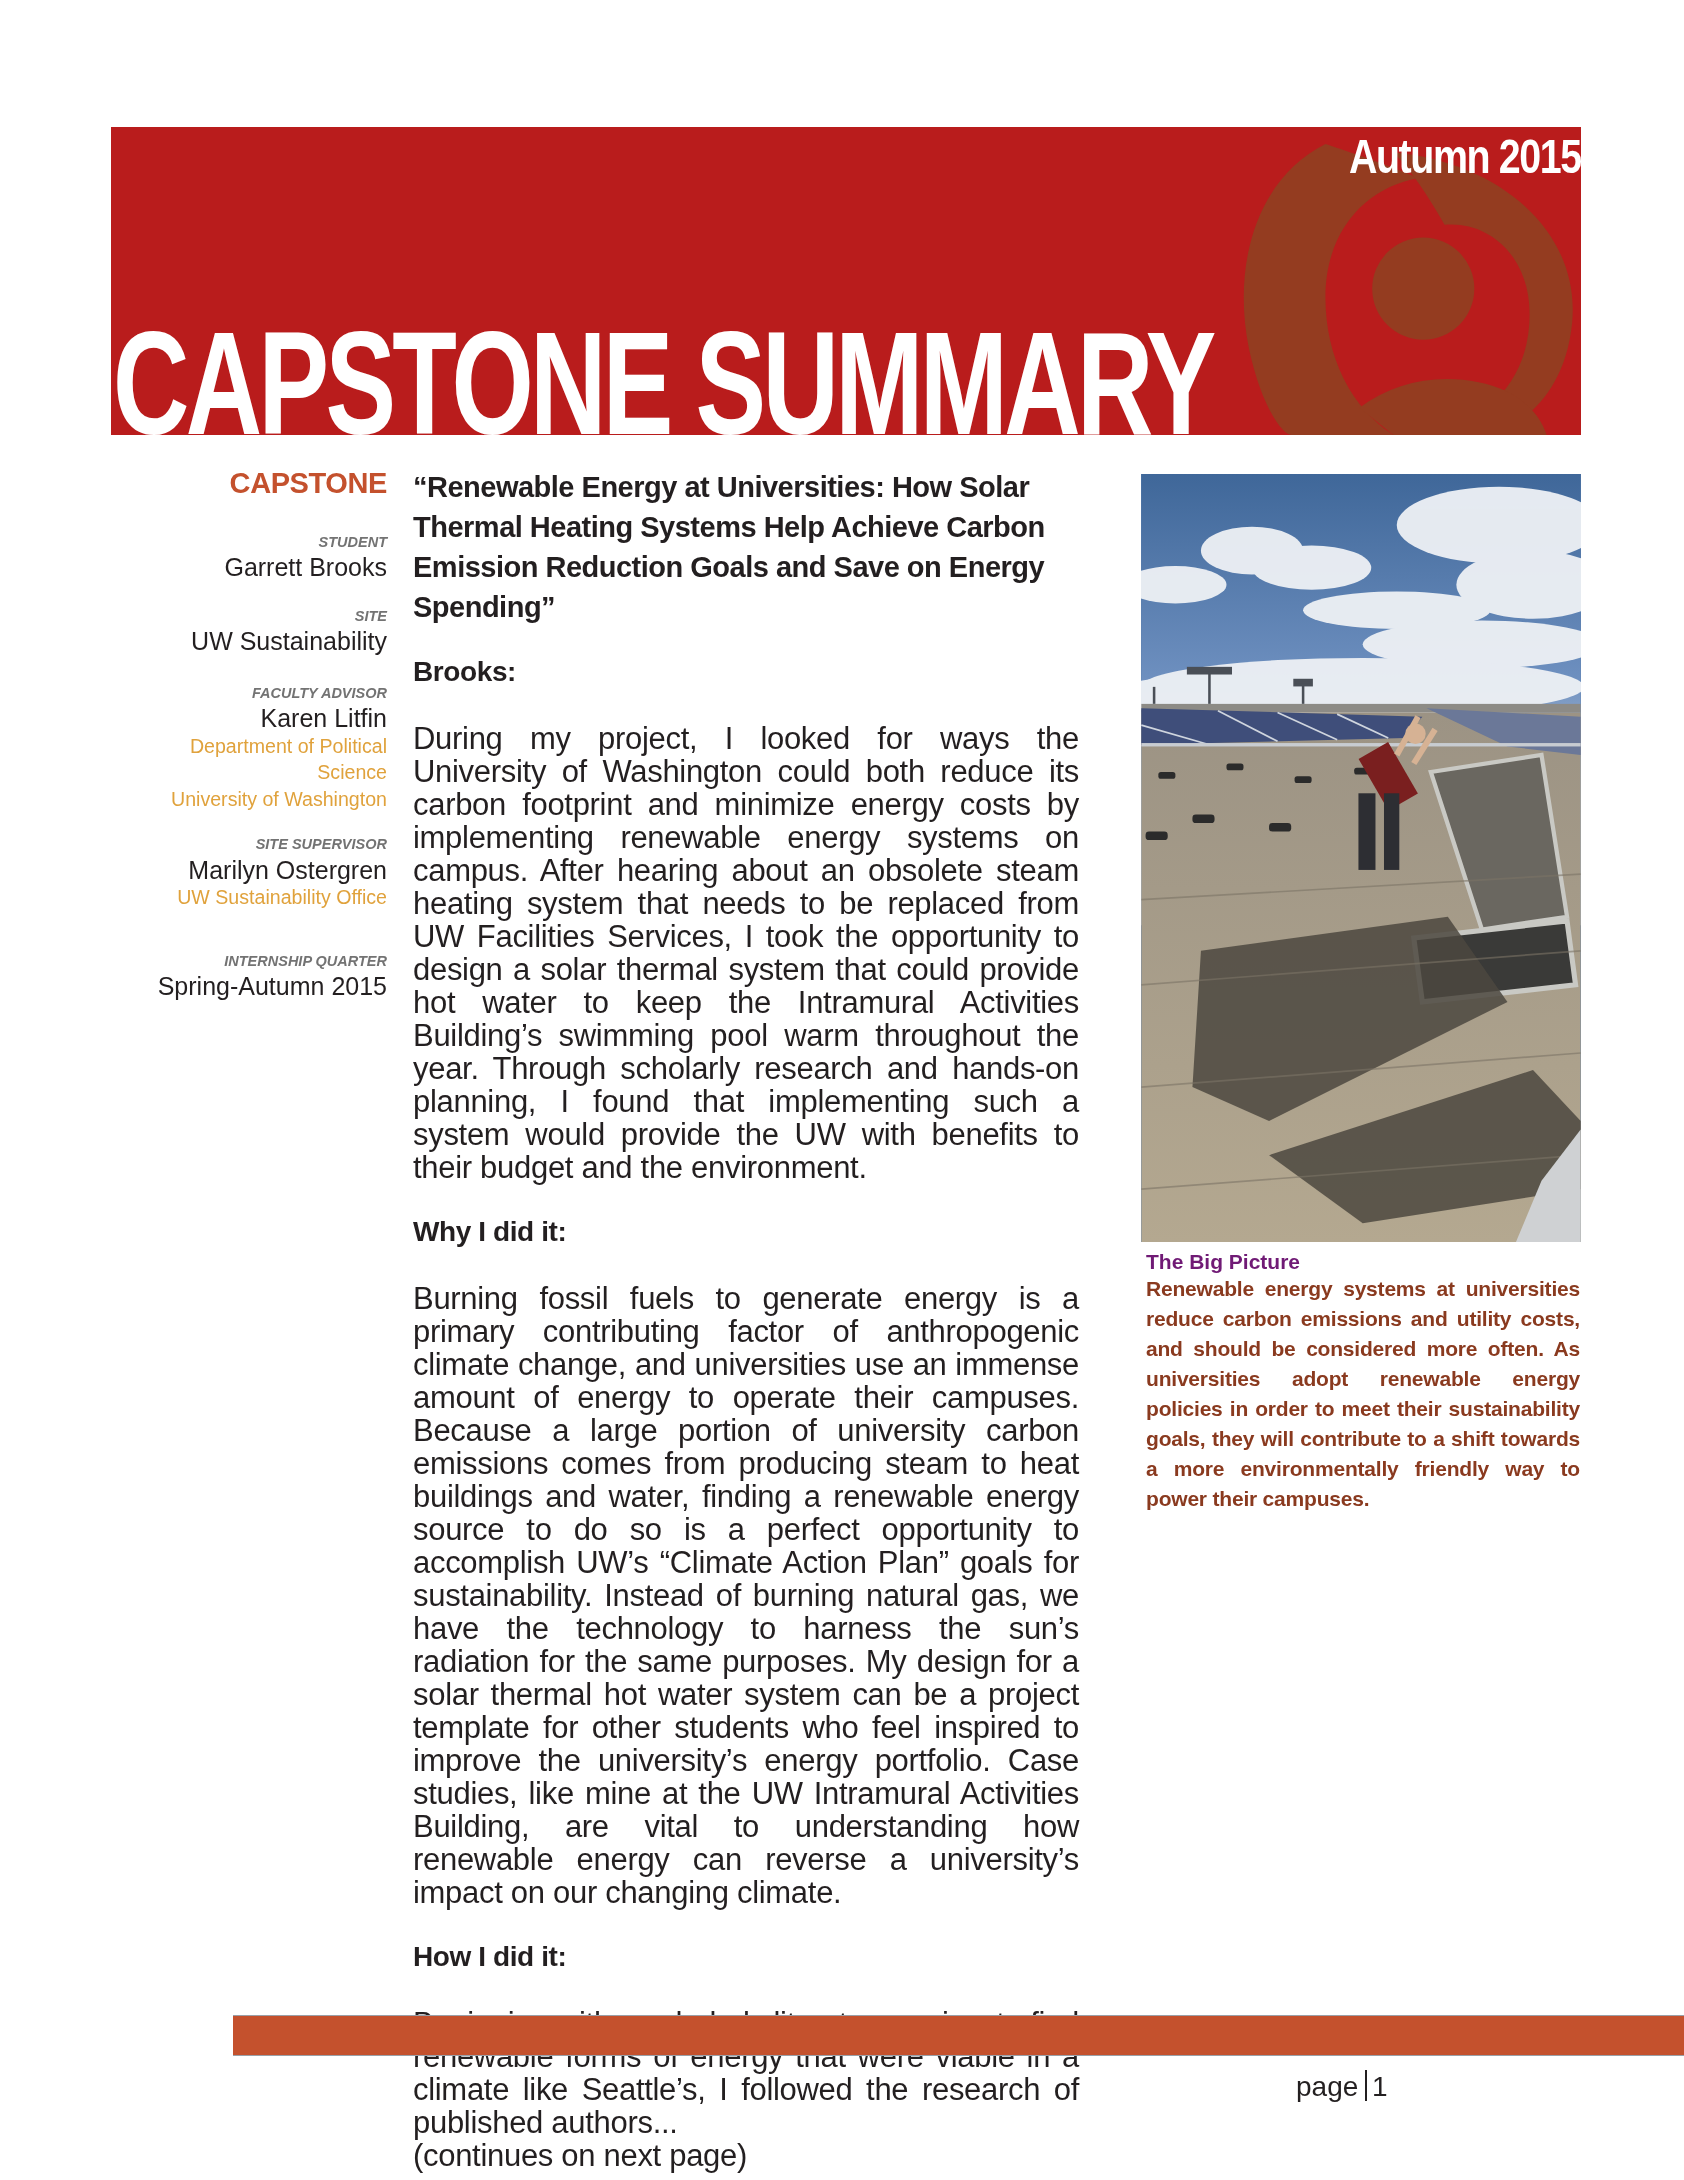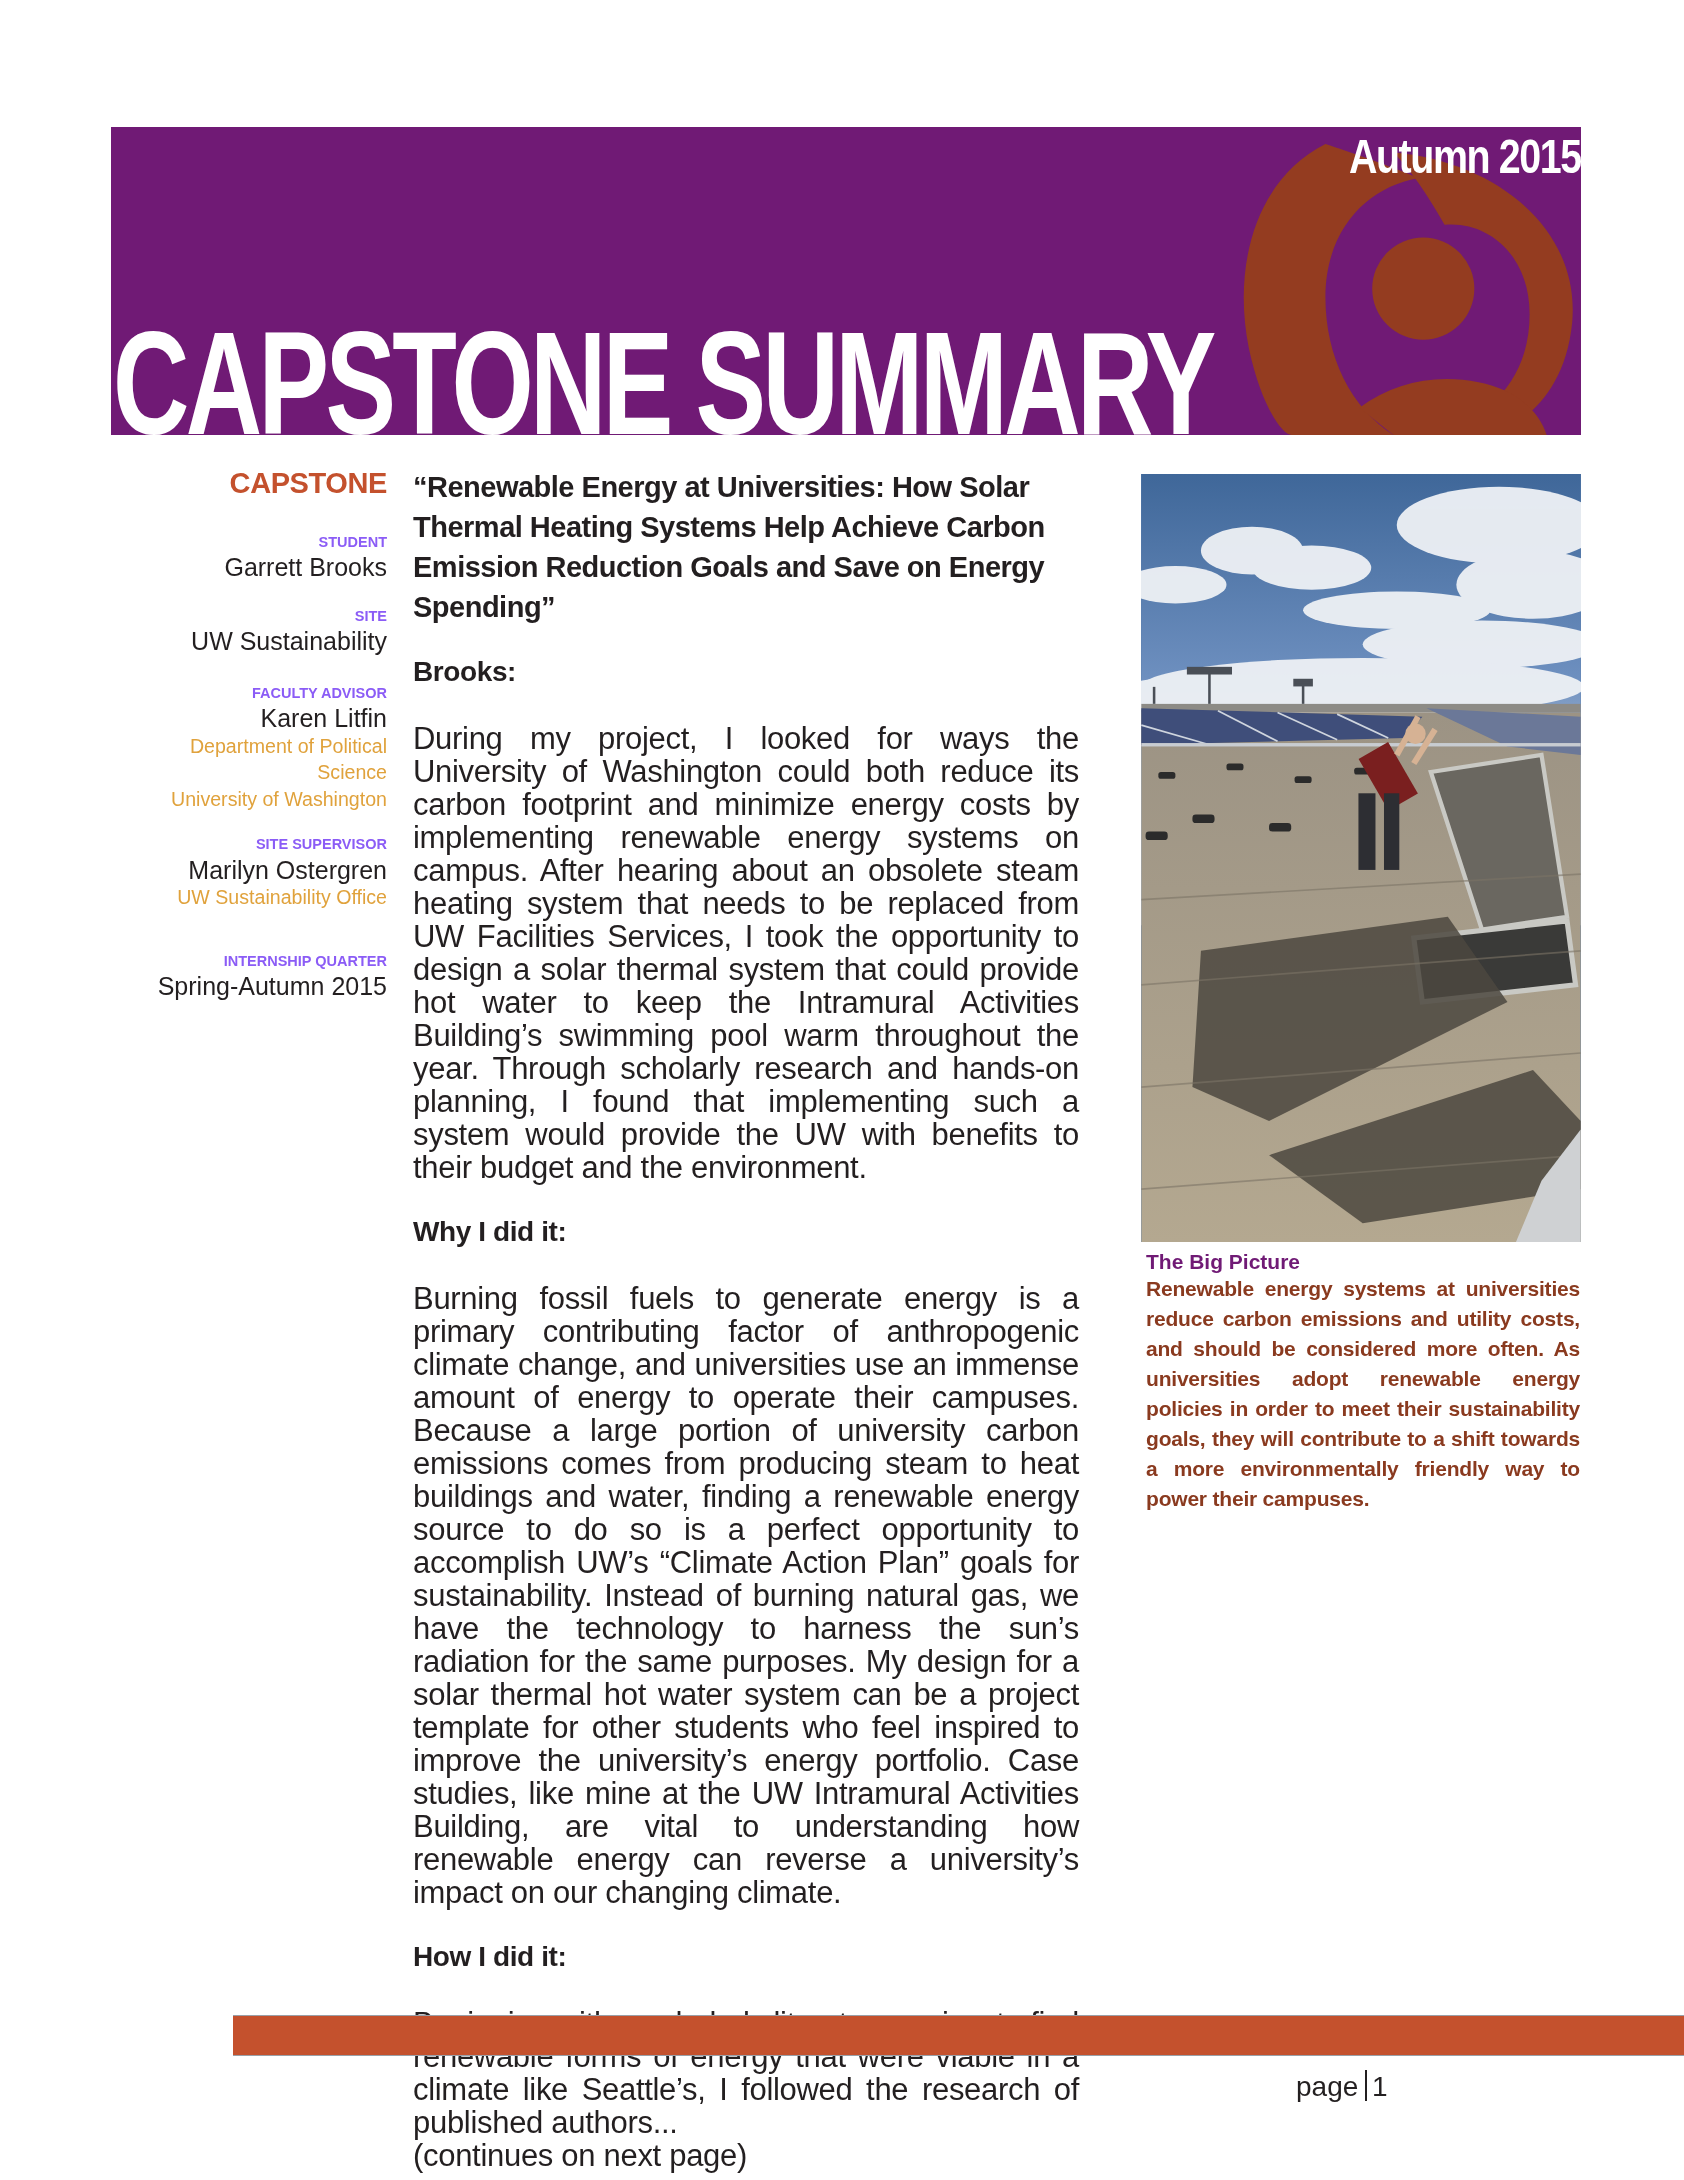--- a/index.html
+++ b/index.html
@@ -1,33 +1,33 @@
 <!DOCTYPE html>
 <html style="font-size:13.6px"><head>
 <meta charset="utf-8">
 <style>
   html, body { margin: 0; padding: 0; background: #ffffff; }
   body { width: 1685px; height: 2181px; position: relative; overflow: hidden;
          font-family: "Liberation Sans", "DejaVu Sans", sans-serif; color: #231f20; }
 
   .banner { position: absolute; left: 111px; top: 127px; width: 1470px; height: 308px;
-            background: #701a75; overflow: hidden; text-align: right; }
+            background: #b91c1c; overflow: hidden; text-align: right; }
   .banner svg.logo { position: absolute; right: 0; top: 0; }
   .banner .season { position: absolute; right: 0; top: 1.7px; color: #ffffff;
             font-family: "Liberation Sans", sans-serif; font-weight: bold; font-size: 48px;
             letter-spacing: -1.7px; transform: scaleX(0.82); transform-origin: right top; }
   .banner .title { position: absolute; left: 1.7px; bottom: -22px; color: #ffffff;
             font-family: "Liberation Sans", sans-serif; font-weight: bold; font-size: 147px;
             letter-spacing: -5.1px; line-height: 1; white-space: nowrap;
             transform: scaleX(0.72); transform-origin: left bottom; }
 
   .details { position: absolute; left: 128px; top: 467px; width: 259px; text-align: right; }
   .details .heading { color: #c4512d; font-weight: bold; font-size: 29px; letter-spacing: -0.4px;
             margin-bottom: 34px; }
-  .details .label { font-weight: bold; font-size: 14.5px; color: #8b5cf6; letter-spacing: 0; margin-top: 15.3px; }
+  .details .label { font-weight: bold; font-size: 14.5px; color: #737373; letter-spacing: 0; margin-top: 15.3px; font-style: italic; }
   .details .value { font-size: 25px; color: #231f20; line-height: 1.15; margin-top: 3.4px; }
   .details .org { font-size: 19.6px; color: #e0a23c; line-height: 1.35; }
 
   .main { position: absolute; left: 413px; top: 467px; width: 666px; }
   .main .doc-title { font-weight: bold; font-size: 29px; line-height: 40px; letter-spacing: -0.5px;
             color: #231f20; margin: 0; }
   .main .section-h { font-weight: bold; font-size: 28px; color: #231f20; margin: 32px 0 0 0; letter-spacing: -0.4px; }
   .main .para { font-size: 31px; line-height: 33px; text-align: justify; color: #231f20;
             margin: 34px 0 0 0; letter-spacing: -0.3px; }
   .main .section-h.first { margin-top: 29px; }

